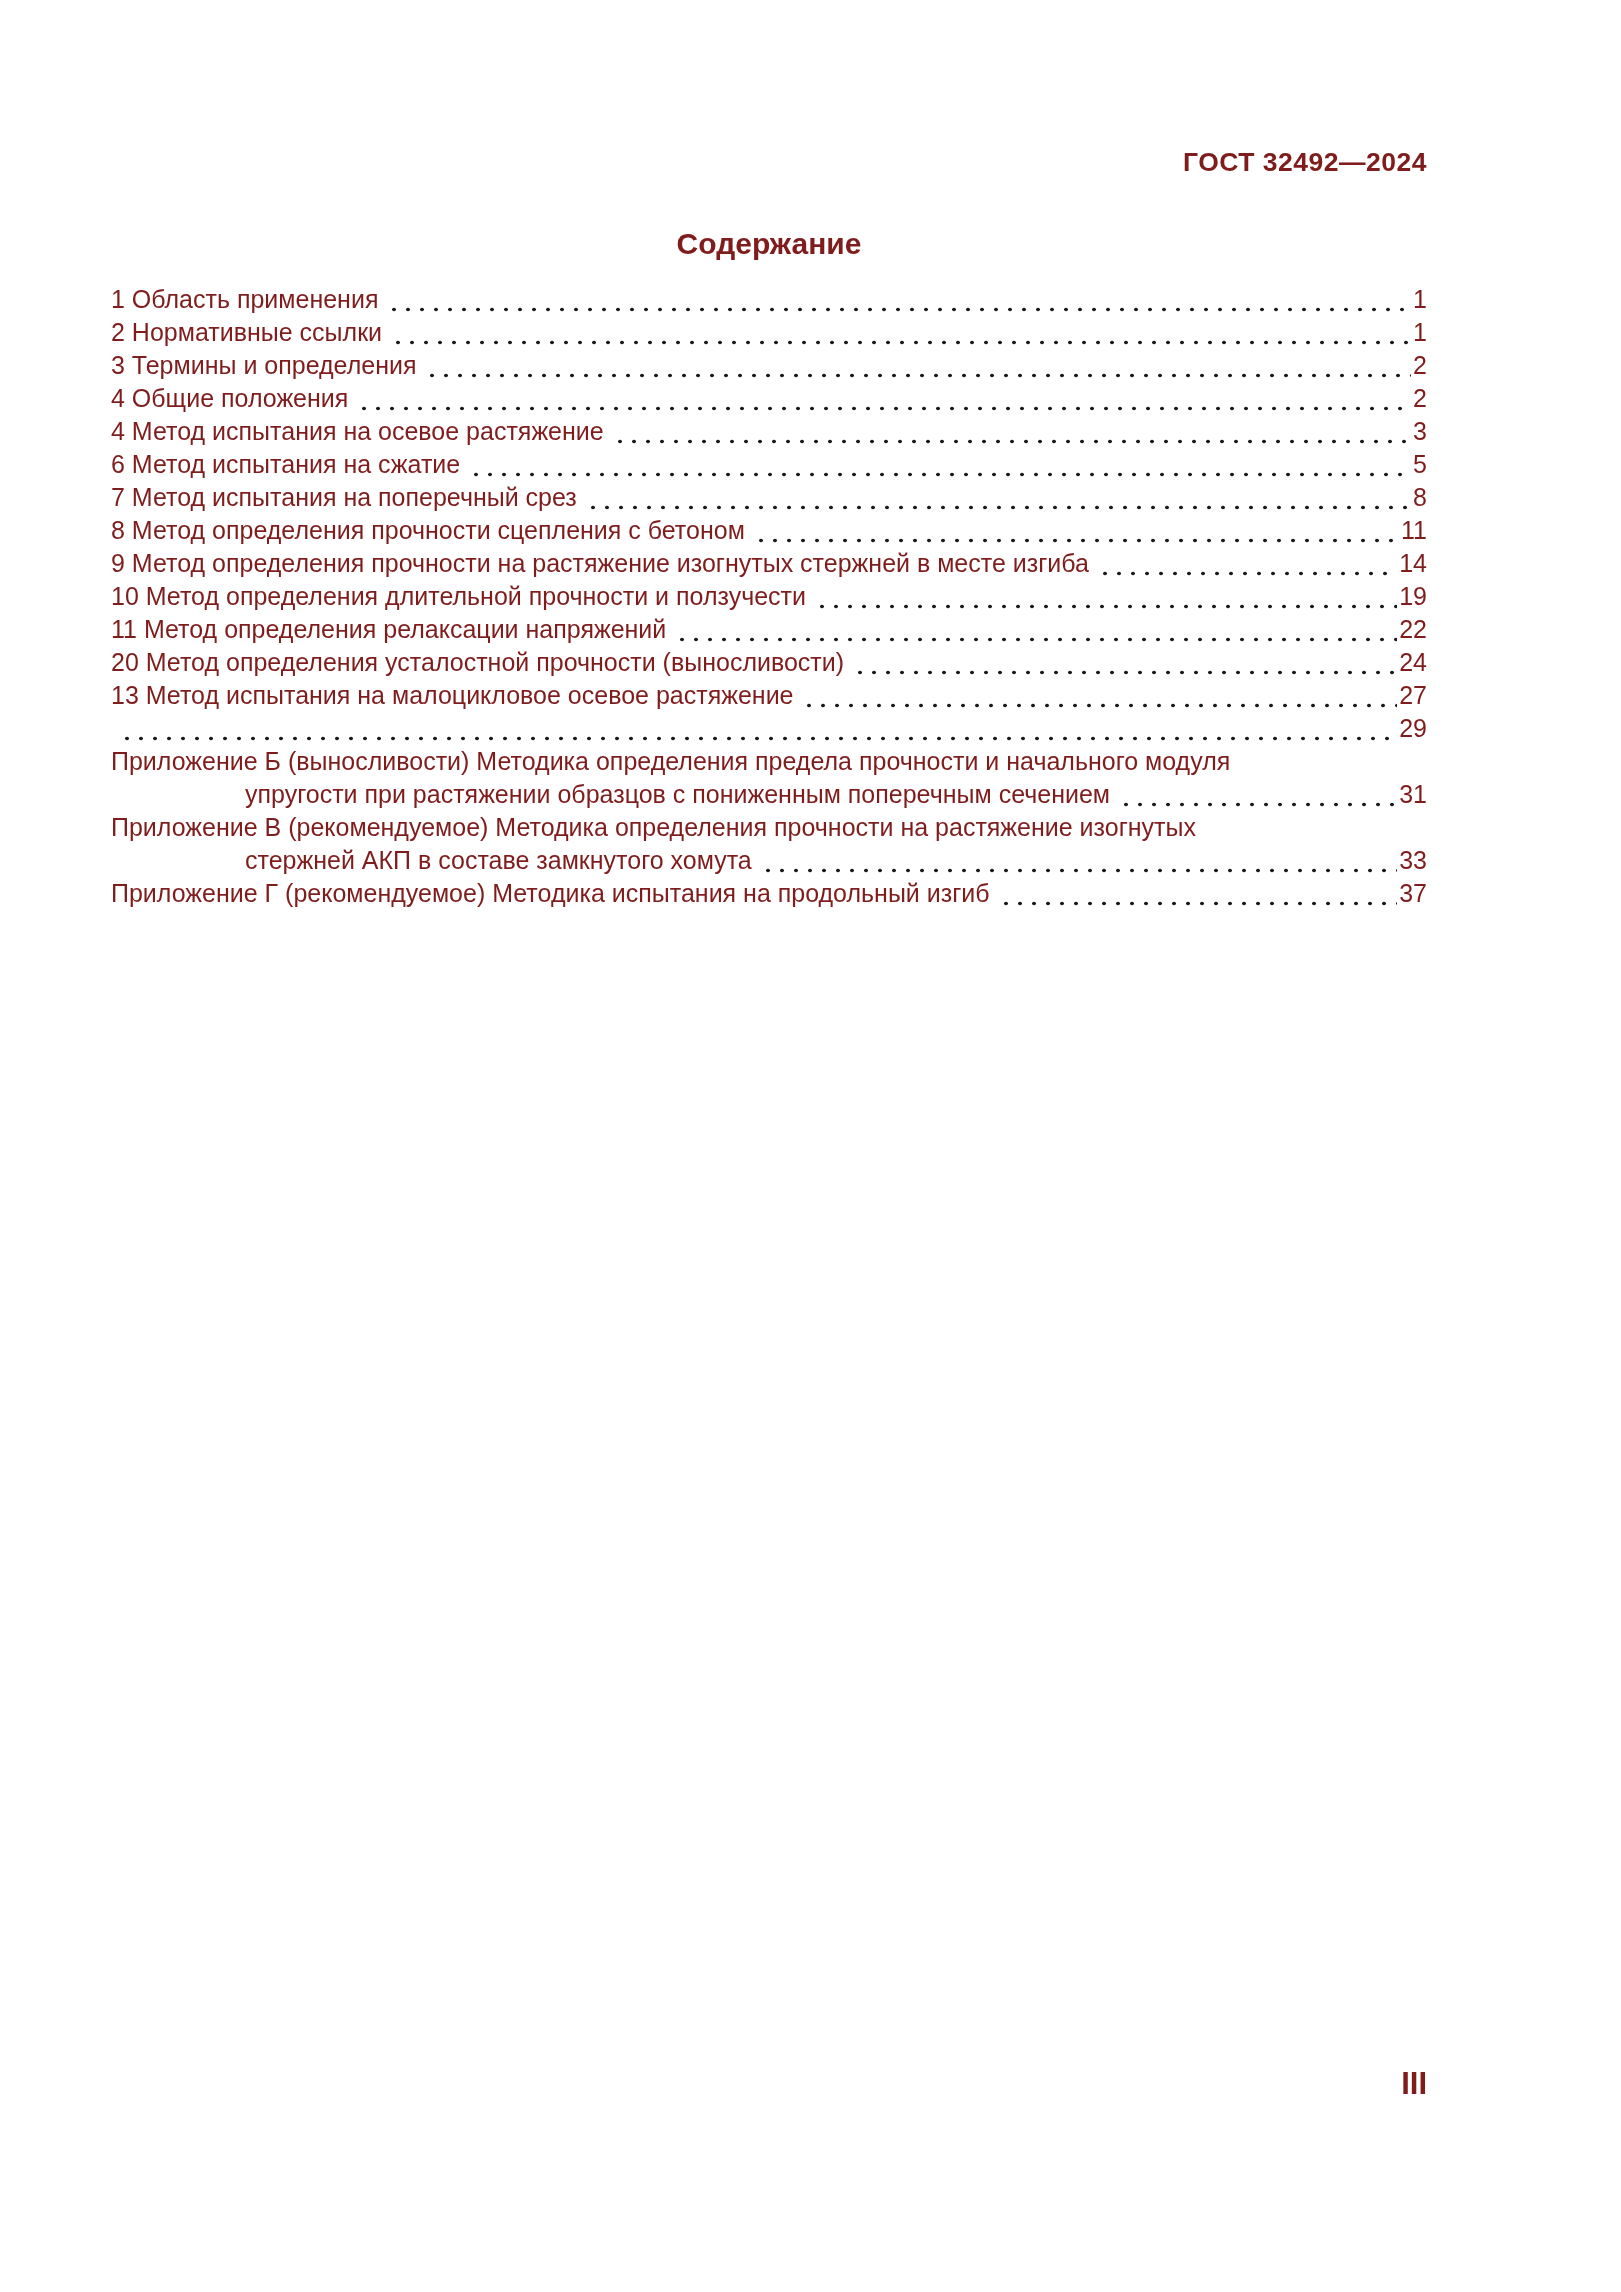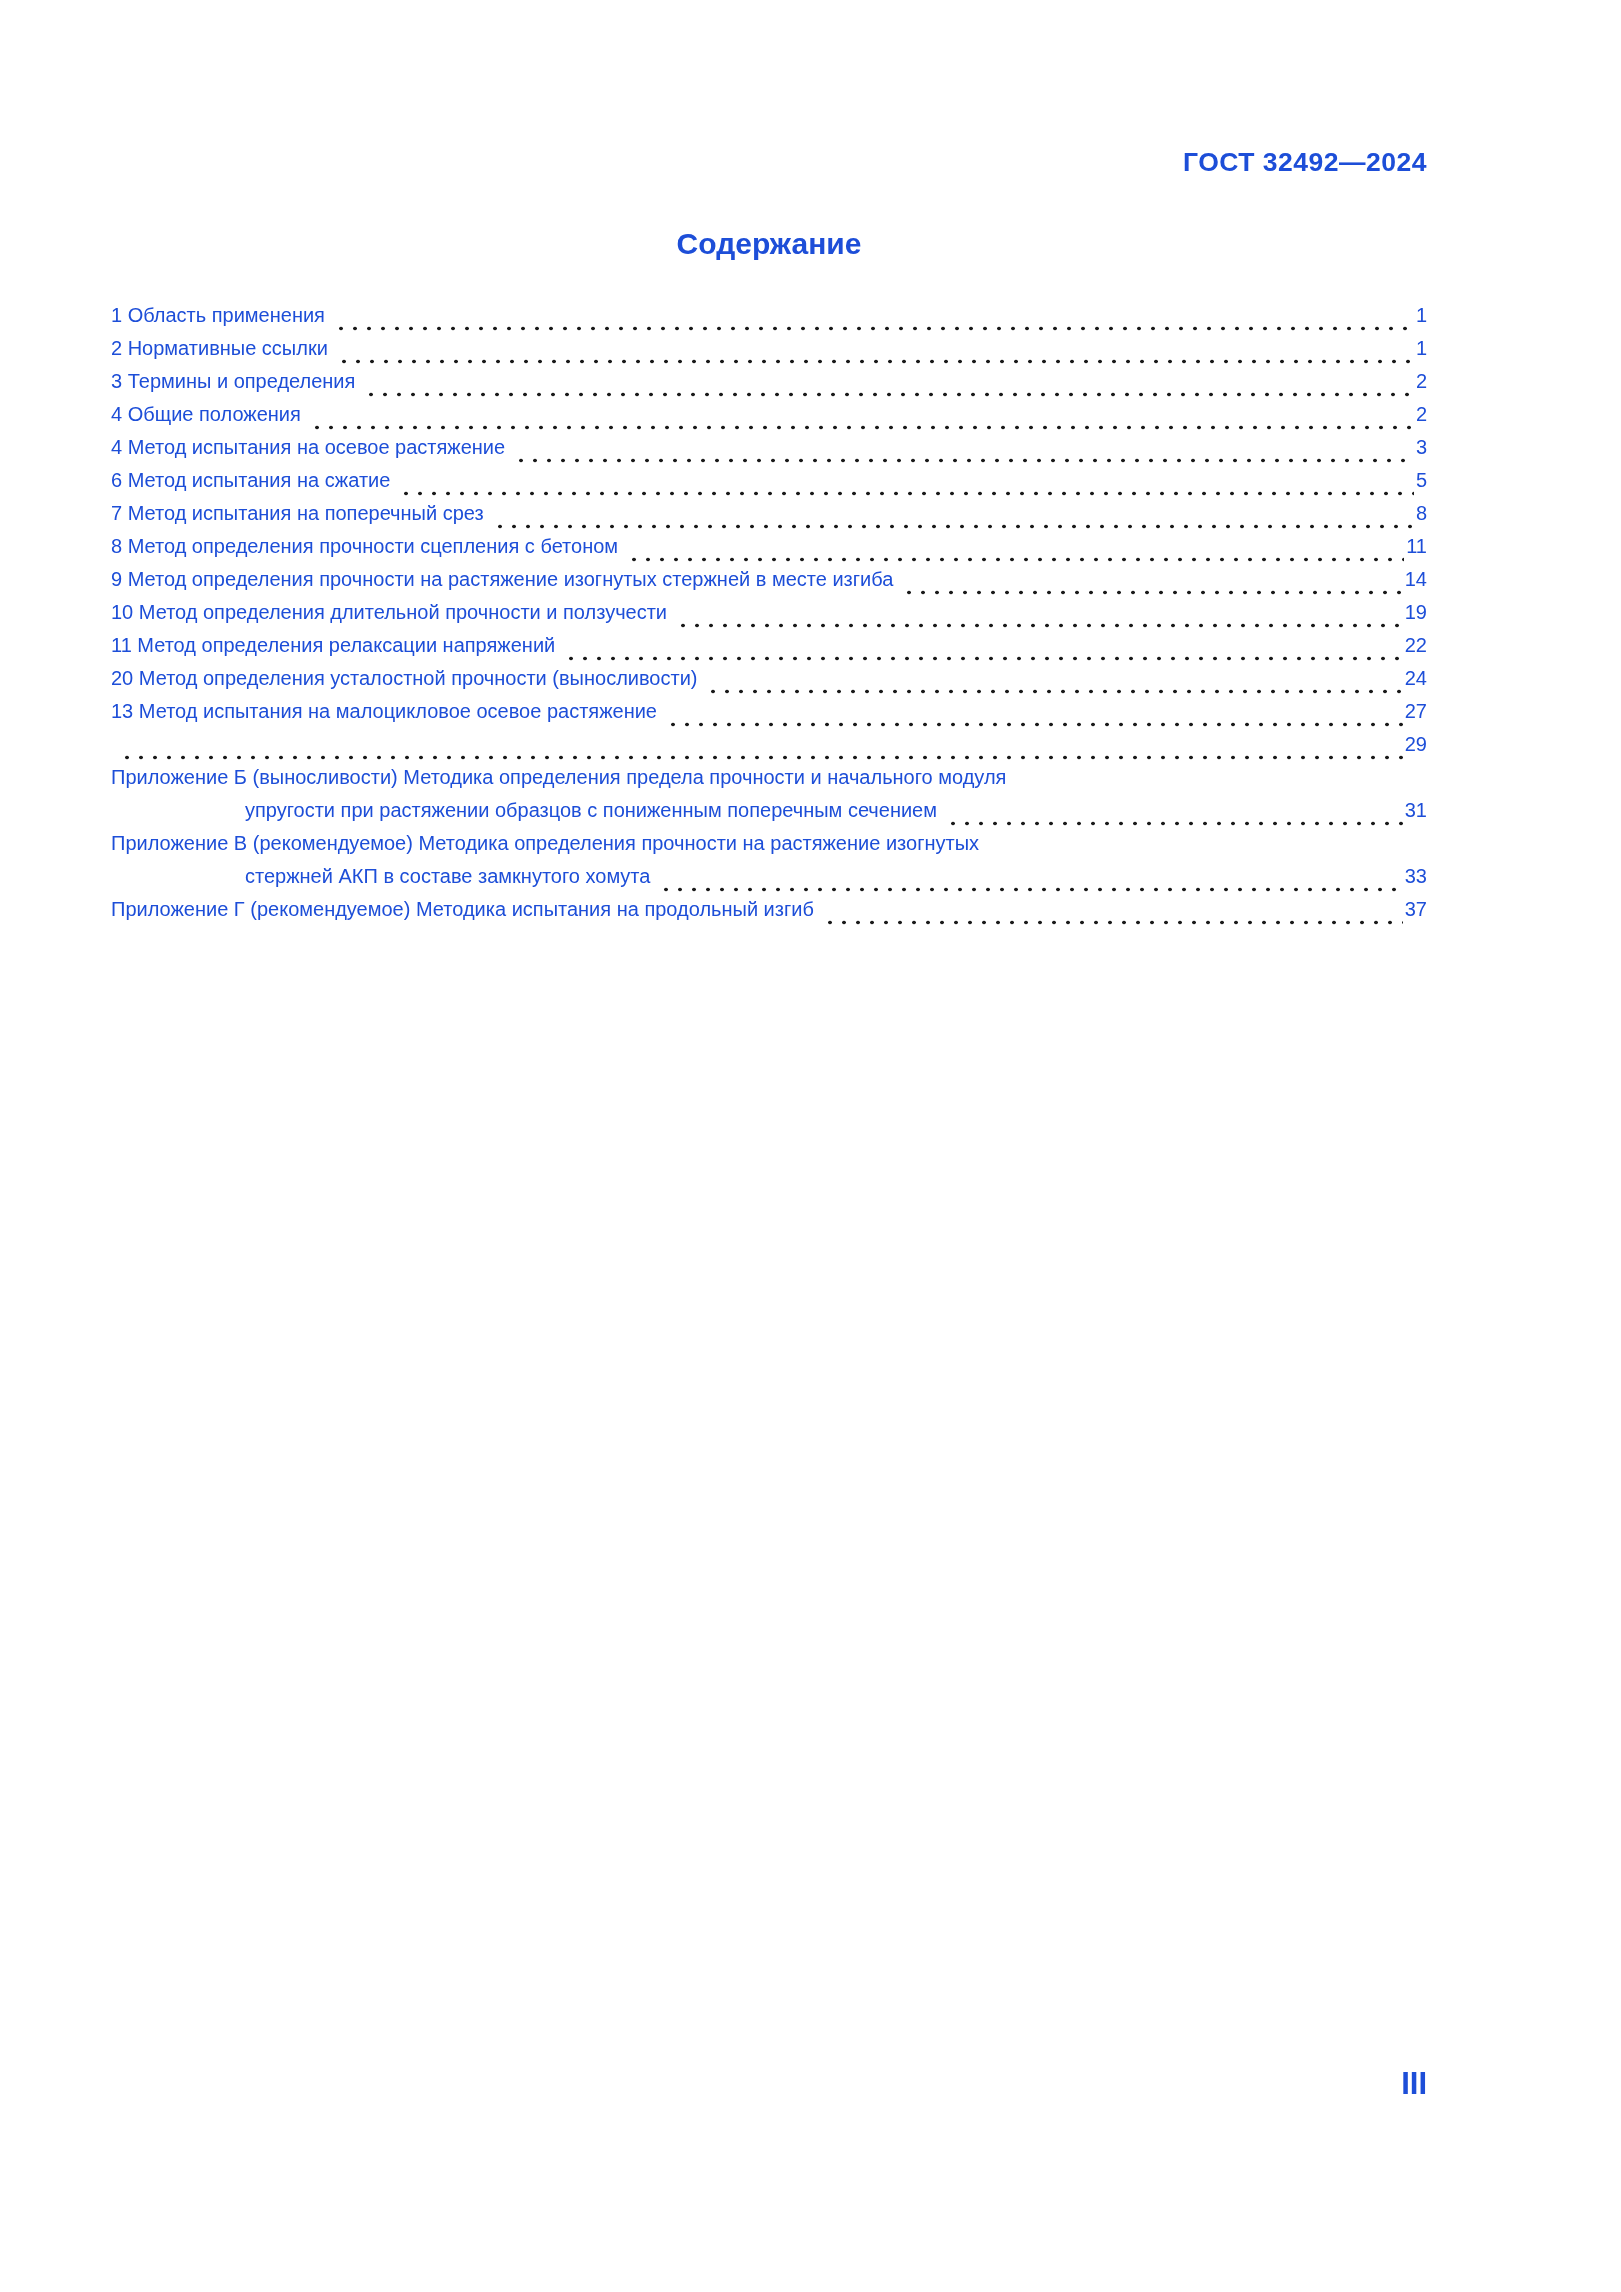--- a/index.html
+++ b/index.html
@@ -6,21 +6,21 @@
     margin: 0;
     padding: 0;
     background: #e8e8e8;
   }
   .page {
     position: relative;
     width: 1621px;
     height: 2293px;
     background: #ffffff;
     font-family: "Liberation Sans", sans-serif;
-    color: #1d4ed8;
+    color: #7f1d1d;
     overflow: hidden;
   }
   .doc-header {
     position: absolute;
     top: 147px;
     left: 111px;
     right: 194px;
     text-align: right;
     font-size: 26.5px;
     font-weight: bold;
@@ -34,22 +34,21 @@
     margin: 4px;
     text-align: center;
     font-size: 30px;
     font-weight: bold;
   }
   .toc {
     position: absolute;
     top: 285px;
     left: 111px;
     right: 194px;
-    font-size: 20px;
-    margin-top: 19px;
+    font-size: 25px;
   }
   .toc-row {
     display: flex;
     align-items: baseline;
     height: 33px;
   }
   .toc-text {
     white-space: nowrap;
     flex: 0 0 auto;
   }

